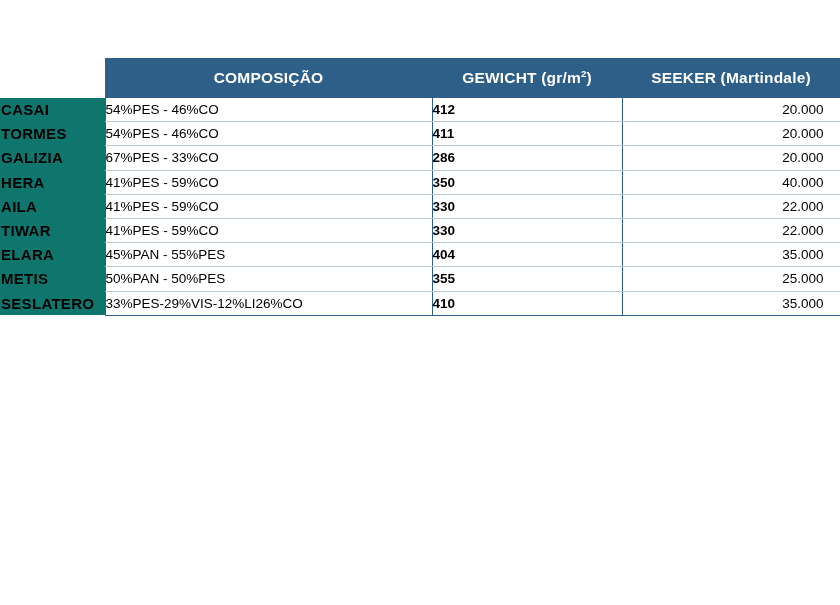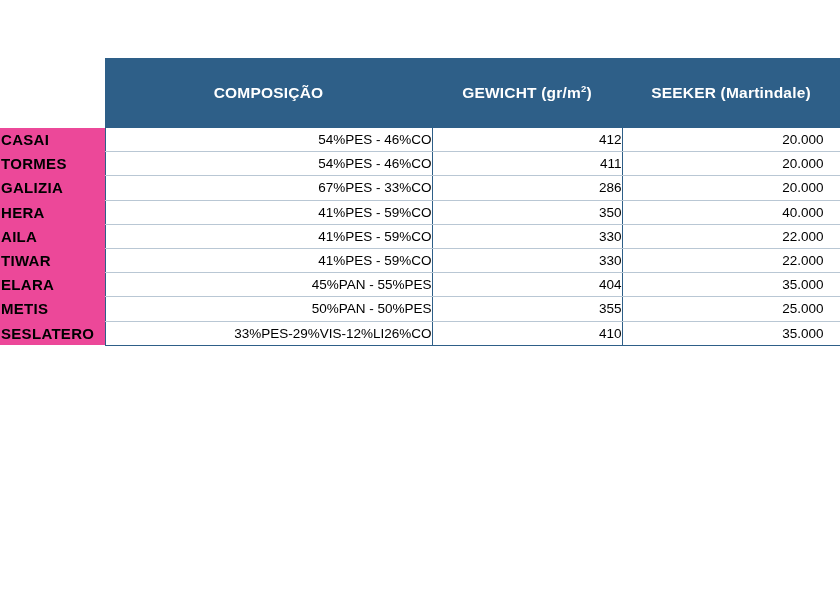--- a/index.html
+++ b/index.html
@@ -35,22 +35,22 @@
   table.fabric col.c-weight { width: 190px; }
   table.fabric col.c-cycles { width: 218px; }
 
   
   thead th {
     background: #2e5f88;
     color: #ffffff;
     font-size: 15.5px;
     font-weight: bold;
     letter-spacing: 0.2px;
-    height: 46px;
-    padding: 12px;
+    height: 40px;
+    padding: 0;
     border: none;
     vertical-align: middle;
   }
   thead th.h-name {
     background: #ffffff;
   }
   thead th.h-comp { text-align: center; }
   thead th.h-weight { text-align: center; margin-top: 39px; }
   thead th.h-cycles { text-align: center; }
 
@@ -60,35 +60,36 @@
     padding: 0;
     vertical-align: middle;
     font-size: 13.5px;
   }
   tbody td.name {
     font-weight: bold;
     font-size: 15px;
     letter-spacing: 0.3px;
     text-align: left;
     padding-left: 1px;
-    background: #ec4899;
+    background: #0f766e;
     border: none;
     white-space: nowrap;
   }
   tbody td.comp {
-    text-align: right;
+    text-align: left;
     border-left: 1px solid #2e5f88;
     border-right: 1px solid #2e5f88;
     border-bottom: 1px solid #b9c7d4;
     margin-left: 26px;
   }
   tbody td.weight {
-    text-align: right;
+    text-align: left;
     border-right: 1px solid #2e5f88;
     border-bottom: 1px solid #b9c7d4;
+    font-weight: bold;
   }
   tbody td.cycles {
     text-align: right;
     padding-right: 16px;
     border-right: 1px solid #2e5f88;
     border-bottom: 1px solid #b9c7d4;
     border-radius: 11px;
   }
   tbody tr:last-child td.comp,
   tbody tr:last-child td.weight,

